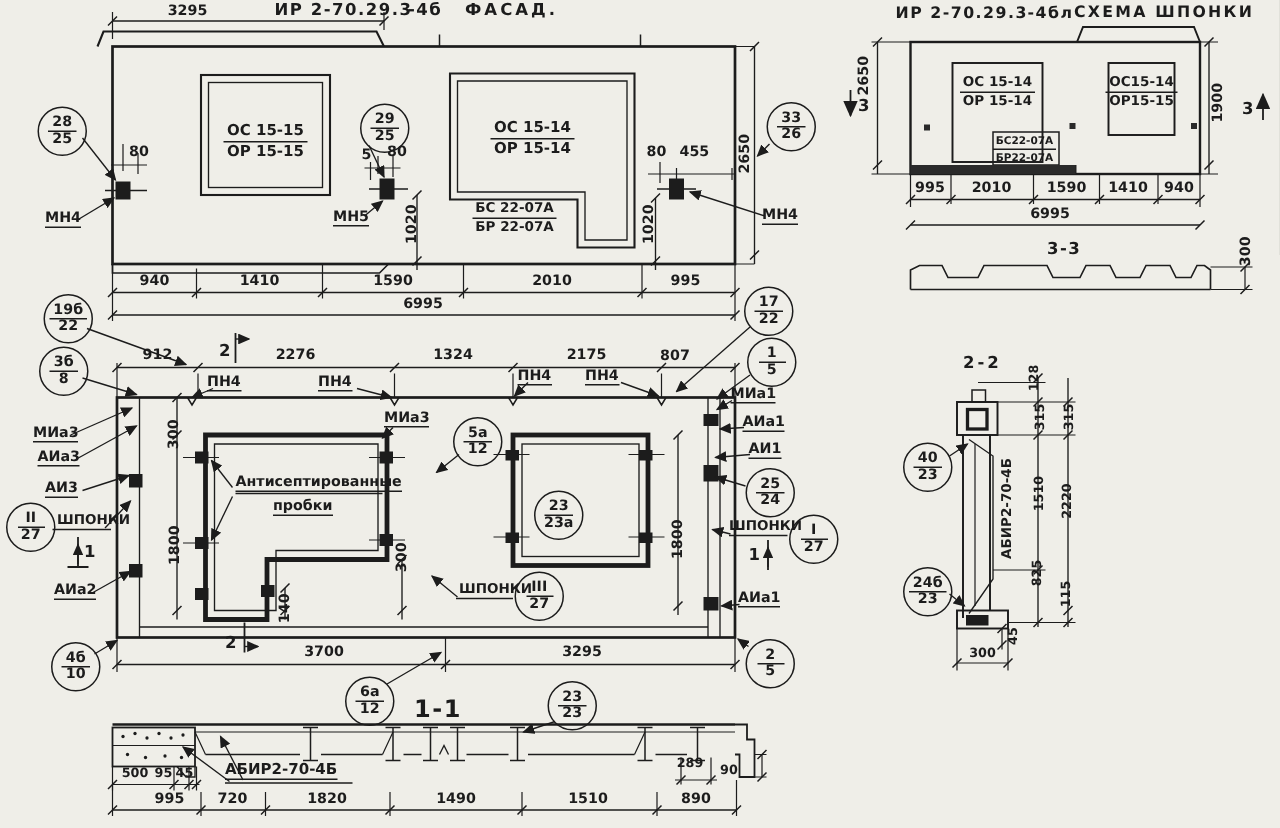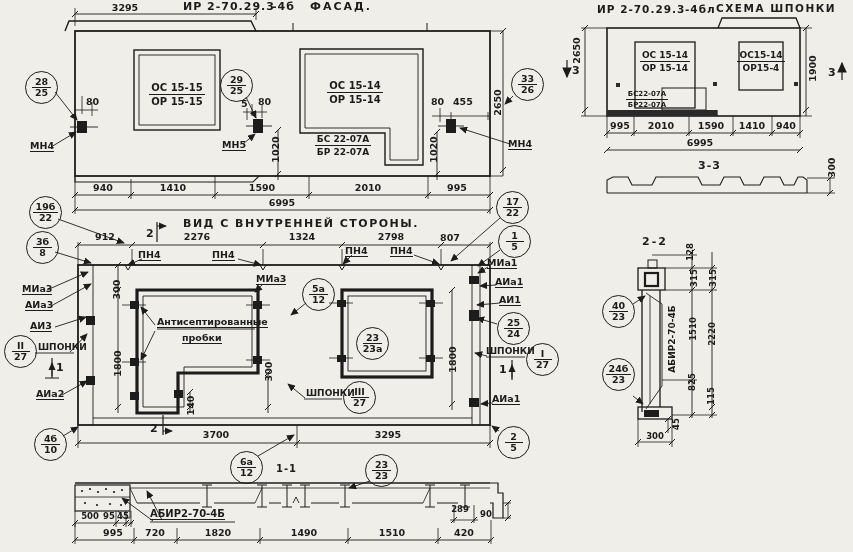--- a/index.html
+++ b/index.html
@@ -260,21 +260,21 @@
 </div>
 <div class="frac f9" style="left:310px;top:134px;width:66px">
   <span class="ft">БС 22-07А</span>
   <span class="fb">БР 22-07А</span>
 </div>
 
 <div class="bal" style="left:25px;top:71px">
   <span class="b-top">28</span>
   <span class="b-bot">25</span>
 </div>
-<div class="bal" style="left:220px;top:69px">
+<div class="bal" style="left:240px;top:69px">
   <span class="b-top">29</span>
   <span class="b-bot">25</span>
 </div>
 <div class="bal" style="left:511px;top:68px">
   <span class="b-top">33</span>
   <span class="b-bot">26</span>
 </div>
 
 <span class="t lbl" style="left:30px;top:140px">МН4</span>
 <span class="t lbl" style="left:222px;top:139px">МН5</span>
@@ -297,54 +297,53 @@
 <span class="t dim c" style="left:252px;top:197px;width:60px">6995</span>
 
 <span class="t code" style="left:597px;top:3px;font-size:10.5px">ИР 2-70.29.3</span>
 <span class="t code" style="left:685px;top:3px;font-size:10.5px">-4бл</span>
 <span class="t title" style="left:716px;top:2px;font-size:10.5px;letter-spacing:1.5px">СХЕМА ШПОНКИ</span>
 
 <div class="frac f9" style="left:636px;top:50px;width:58px">
   <span class="ft">ОС 15-14</span>
   <span class="fb">ОР 15-14</span>
 </div>
-<div class="frac f7" style="left:627px;top:90px;width:40px">
+<div class="frac f7" style="left:663px;top:90px;width:40px">
   <span class="ft">БС22-07А</span>
   <span class="fb">БР22-07А</span>
 </div>
 <div class="frac f9" style="left:740px;top:50px;width:42px">
   <span class="ft">ОС15-14</span>
-  <span class="fb">ОР15-4</span>
+  <span class="fb">ОР15-15</span>
 </div>
 
 <span class="t dim c rot" style="left:562px;top:45px;width:28px">2650</span>
 <span class="t dim" style="left:572px;top:64px;font-size:11px">3</span>
 <span class="t dim c rot" style="left:798px;top:63px;width:28px">1900</span>
 <span class="t dim" style="left:828px;top:66px;font-size:11px">3</span>
 
 <span class="t dim c" style="left:603px;top:120px;width:34px">995</span>
 <span class="t dim c" style="left:642px;top:120px;width:38px">2010</span>
 <span class="t dim c" style="left:692px;top:120px;width:38px">1590</span>
 <span class="t dim c" style="left:733px;top:120px;width:38px">1410</span>
 <span class="t dim c" style="left:769px;top:120px;width:34px">940</span>
 <span class="t dim c" style="left:670px;top:137px;width:60px">6995</span>
 
 <span class="t dim" style="left:698px;top:159px;font-size:11px;letter-spacing:1px">3-3</span>
 <span class="t dim c rot" style="left:821px;top:162px;width:20px">300</span>
 
-<span class="t title" style="left:183px;top:217px;letter-spacing:1.5px">ВИД С ВНУТРЕННЕЙ СТОРОНЫ.</span>
 <span class="t dim" style="left:146px;top:227px;font-size:11px">2</span>
 <span class="t dim" style="left:150px;top:422px;font-size:11px">2</span>
 <span class="t dim" style="left:56px;top:361px;font-size:11px">1</span>
 <span class="t dim" style="left:499px;top:363px;font-size:11px">1</span>
 
 <span class="t dim c" style="left:88px;top:231px;width:34px">912</span>
 <span class="t dim c" style="left:178px;top:231px;width:38px">2276</span>
 <span class="t dim c" style="left:283px;top:231px;width:38px">1324</span>
-<span class="t dim c" style="left:372px;top:231px;width:38px">2798</span>
+<span class="t dim c" style="left:372px;top:231px;width:38px">2175</span>
 <span class="t dim c" style="left:433px;top:232px;width:34px">807</span>
 
 <span class="t lbl" style="left:138px;top:249px">ПН4</span>
 <span class="t lbl" style="left:212px;top:249px">ПН4</span>
 <span class="t lbl" style="left:345px;top:245px">ПН4</span>
 <span class="t lbl" style="left:390px;top:245px">ПН4</span>
 
 <div class="bal" style="left:29px;top:196px">
   <span class="b-top">19б</span>
   <span class="b-bot">22</span>
@@ -416,45 +415,45 @@
 <span class="t lbl" style="left:182px;top:332px">пробки</span>
 
 <span class="t dim c rot" style="left:106px;top:284px;width:20px">300</span>
 <span class="t dim c rot" style="left:103px;top:358px;width:28px">1800</span>
 <span class="t dim c rot" style="left:258px;top:366px;width:20px">300</span>
 <span class="t dim c rot" style="left:180px;top:400px;width:20px">140</span>
 <span class="t dim c rot" style="left:438px;top:354px;width:28px">1800</span>
 <span class="t dim c" style="left:199px;top:429px;width:34px">3700</span>
 <span class="t dim c" style="left:371px;top:429px;width:34px">3295</span>
 
-<span class="t dim" style="left:276px;top:463px;font-size:10px;letter-spacing:1px">1-1</span>
+<span class="t dim" style="left:276px;top:463px;font-size:16px;letter-spacing:1px">1-1</span>
 <span class="t lbl" style="left:150px;top:508px;font-size:10px">АБИР2-70-4Б</span>
 <div class="bal" style="left:365px;top:454px">
   <span class="b-top">23</span>
   <span class="b-bot">23</span>
 </div>
 <span class="t sm c" style="left:78px;top:511px;width:24px">500</span>
 <span class="t sm c" style="left:101px;top:511px;width:16px">95</span>
 <span class="t sm c" style="left:115px;top:511px;width:16px">45</span>
 <span class="t sm c" style="left:448px;top:504px;width:24px">289</span>
 <span class="t sm c" style="left:477px;top:509px;width:18px">90</span>
 <span class="t dim c" style="left:96px;top:527px;width:34px">995</span>
 <span class="t dim c" style="left:138px;top:527px;width:34px">720</span>
 <span class="t dim c" style="left:199px;top:527px;width:38px">1820</span>
 <span class="t dim c" style="left:285px;top:527px;width:38px">1490</span>
 <span class="t dim c" style="left:373px;top:527px;width:38px">1510</span>
-<span class="t dim c" style="left:447px;top:527px;width:34px">420</span>
+<span class="t dim c" style="left:447px;top:527px;width:34px">890</span>
 
 <span class="t dim" style="left:642px;top:235px;font-size:11px;letter-spacing:2px">2-2</span>
 <span class="t dim c rot" style="left:629px;top:334px;width:86px;font-size:9px">АБИР2-70-4Б</span>
 <div class="bal" style="left:602px;top:295px">
   <span class="b-top">40</span>
   <span class="b-bot">23</span>
 </div>
-<div class="bal" style="left:602px;top:358px">
+<div class="bal" style="left:602px;top:378px">
   <span class="b-top">24б</span>
   <span class="b-bot">23</span>
 </div>
 <span class="t sm c rot" style="left:680px;top:247px;width:20px">128</span>
 <span class="t sm c rot" style="left:684px;top:273px;width:20px">315</span>
 <span class="t sm c rot" style="left:703px;top:273px;width:20px">315</span>
 <span class="t sm c rot" style="left:680px;top:324px;width:26px">1510</span>
 <span class="t sm c rot" style="left:699px;top:329px;width:26px">2220</span>
 <span class="t sm c rot" style="left:682px;top:377px;width:20px">825</span>
 <span class="t sm c rot" style="left:701px;top:391px;width:20px">115</span>

